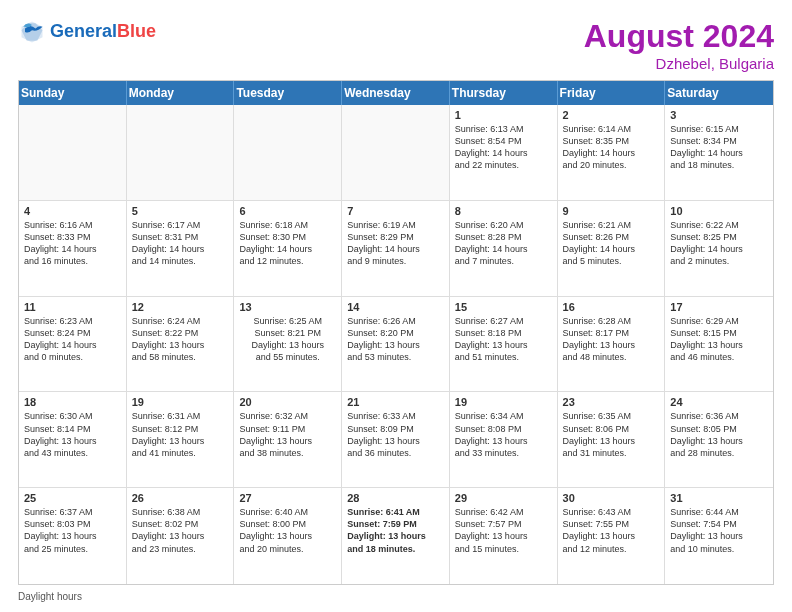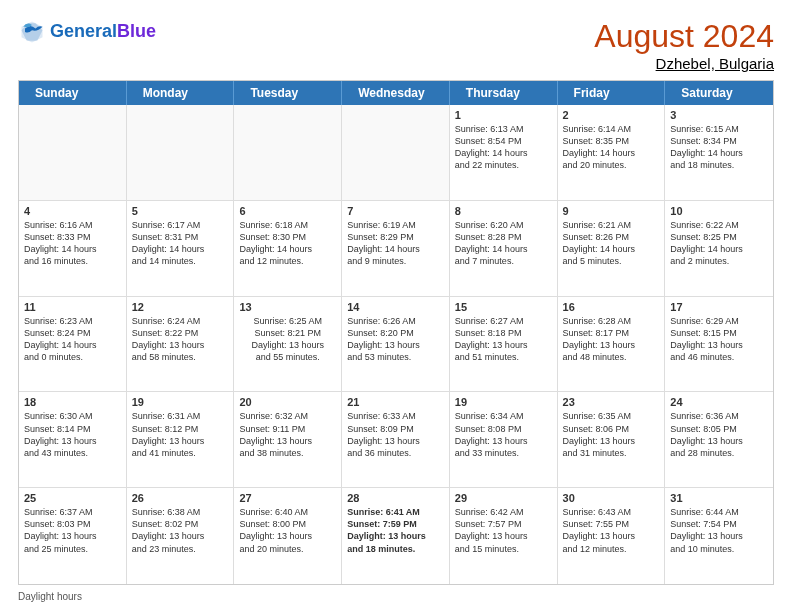--- a/index.html
+++ b/index.html
@@ -39,44 +39,43 @@
     }
     .logo-icon {
       width: 28px;
       height: 28px;
     }
     .title-block {
       text-align: right;
     }
     .month-year {
       font-size: 32px;
-      font-weight: normal;
-      color: #c2410c;
+      font-weight: bold;
+      color: #a21caf;
     }
     .location {
       font-size: 15px;
-      color: #000000;
-      text-decoration: underline;
+      color: #a21caf;
     }
     .calendar {
       flex: 1;
       display: flex;
       flex-direction: column;
       border: 1px solid #ccc;
     }
     .cal-header {
       display: grid;
       grid-template-columns: repeat(7, 1fr);
       background: #2e75b6;
     }
     .cal-header-cell {
       color: #fff;
       font-size: 12px;
       font-weight: bold;
-      padding: 5px 16px;
+      padding: 5px 2px;
       text-align: left;
       border-right: 1px solid #5a9bd4;
     }
     .cal-header-cell:last-child {
       border-right: none;
     }
     .cal-body {
       display: grid;
       grid-template-rows: repeat(5, 1fr);
       flex: 1;
@@ -131,21 +130,21 @@
       <svg class="logo-icon" viewBox="0 0 32 32">
         <rect x="0" y="0" width="32" height="32" fill="white"></rect>
 
         <polygon points="16,4 28,10 28,22 16,28 4,22 4,10" fill="#1a6bba" opacity="0.15"></polygon>
         <polygon points="20,6 28,14 22,26 10,26 4,14 12,6" fill="#1a6bba" opacity="0.2"></polygon>
 
         <path d="M8,12 Q14,6 20,12 Q24,8 28,10 Q22,16 16,14 Q12,18 8,16 Z" fill="#1a6bba"></path>
         <path d="M6,10 Q10,4 16,8 Q12,12 8,10 Z" fill="#4a9fd4"></path>
       </svg>
       <div class="logo-text">
-        <div><span>General</span><span style="color:#6d28d9">Blue</span></div>
+        <div><span>General</span><span style="color:#ef4444">Blue</span></div>
       </div>
     </div>
     <div class="title-block">
       <div class="month-year">August 2024</div>
       <div class="location">Dzhebel, Bulgaria</div>
     </div>
   </div>
 
   <div class="calendar">
     <div class="cal-header">

